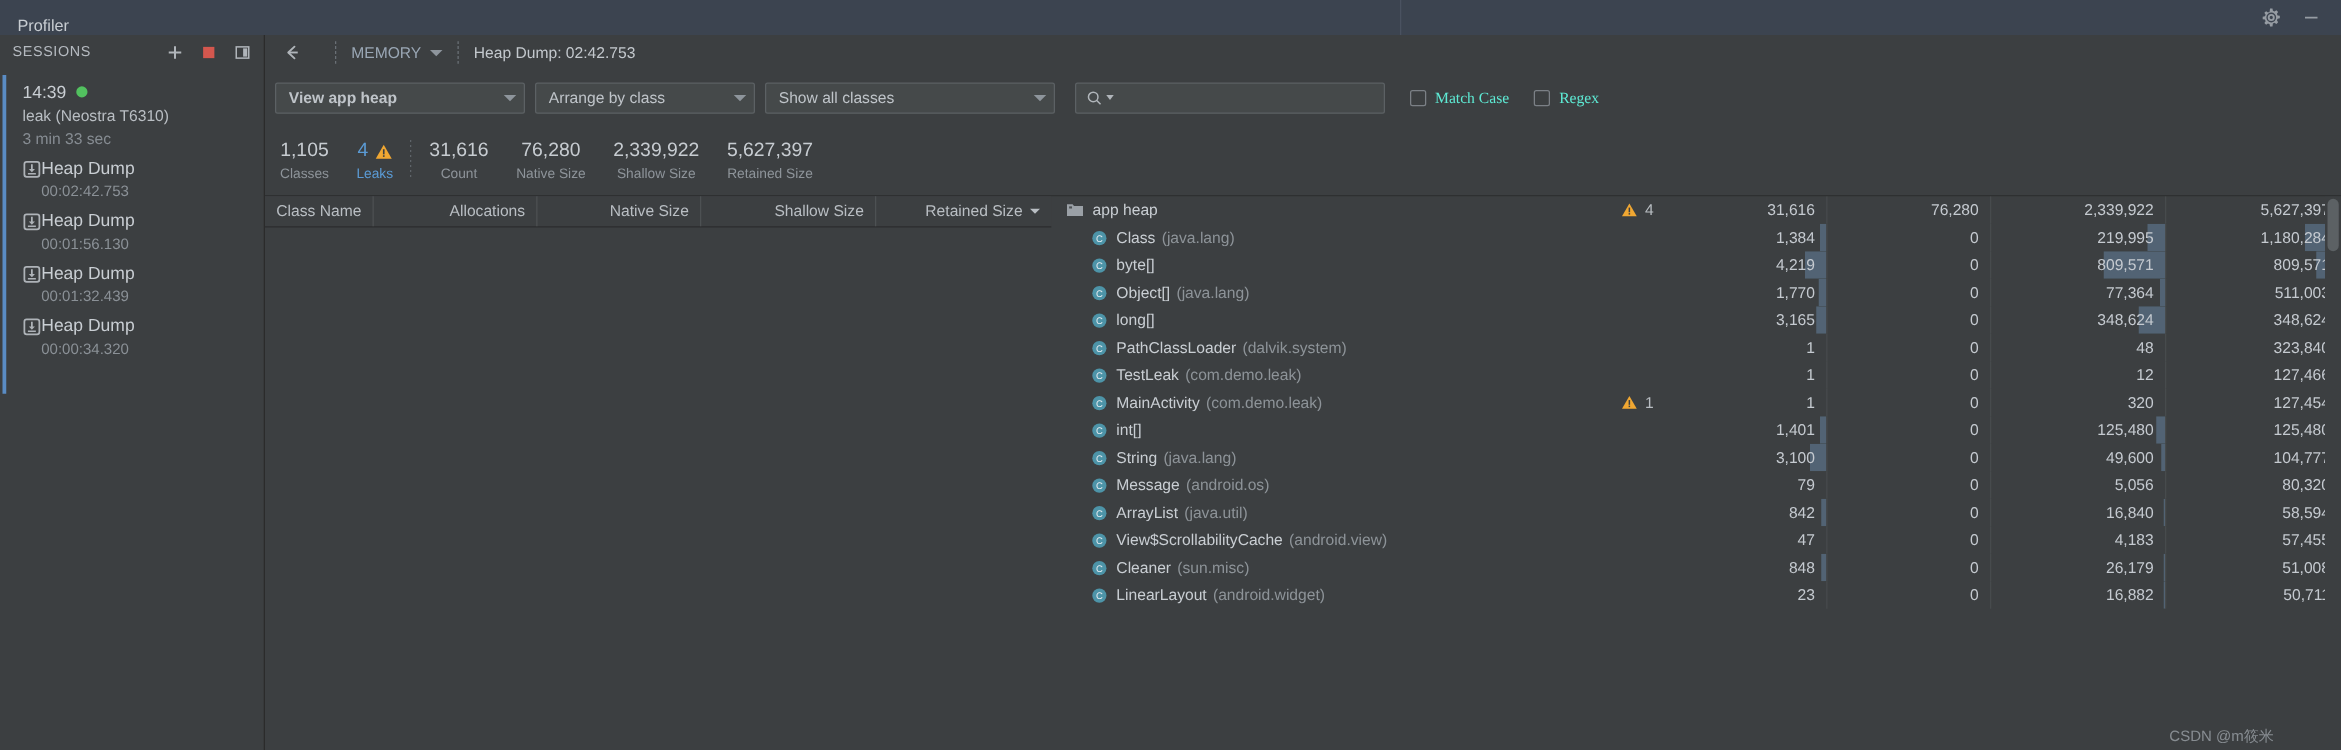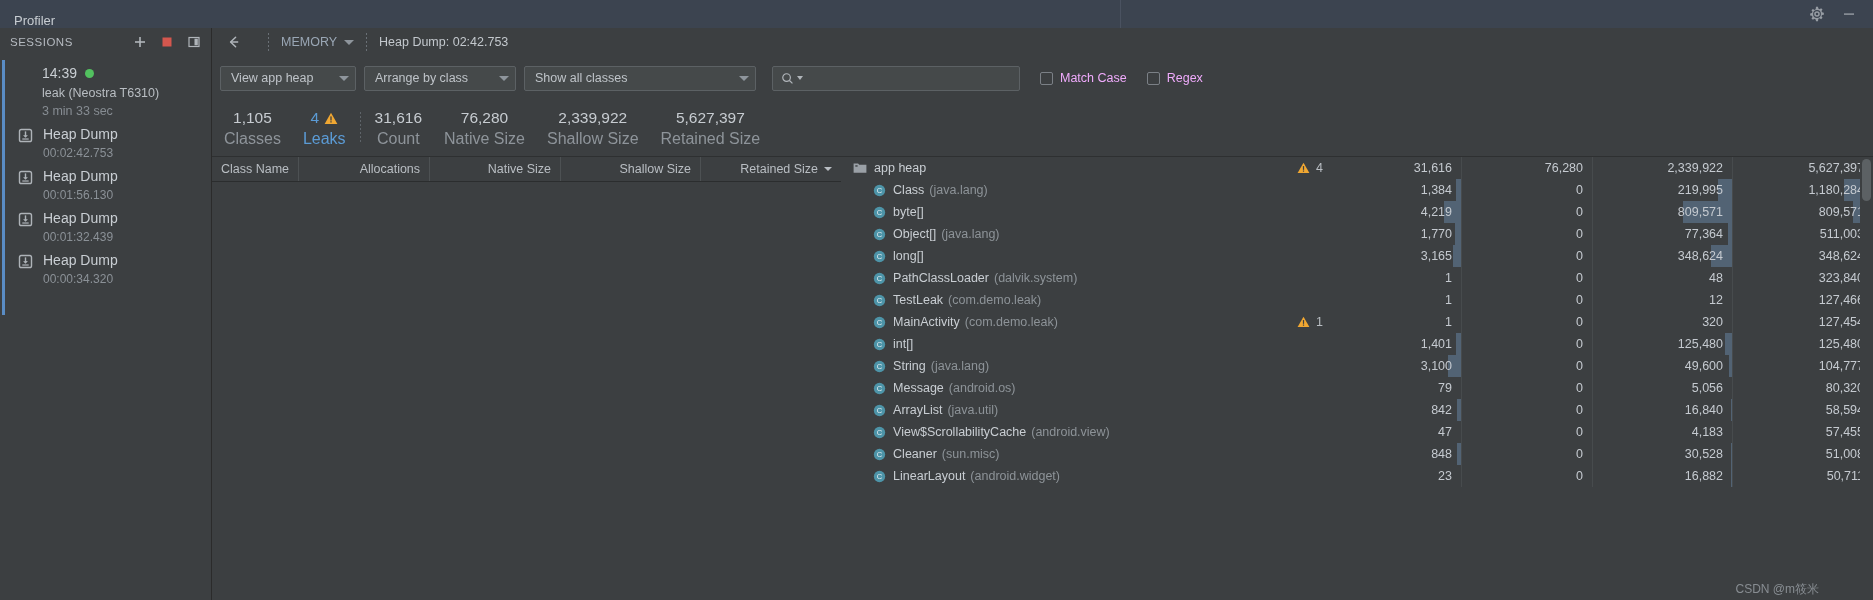--- a/index.html
+++ b/index.html
@@ -84,75 +84,75 @@
     width: 212px; flex: 0 0 212px;
     background: #3c3f41;
     border-right: 1px solid #2b2b2b;
     position: relative; overflow: hidden;
   }
   #session-block { position: relative; padding: 9px 0 0 0; }
   #session-accent {
     position: absolute; left: 2px; top: 4px; width: 3px; height: 255px;
     background: #5a8cc4;
   }
-  .sess-pad { padding-left: 18px; margin-left: 24px; }
+  .sess-pad { padding-left: 18px; }
   #sess-time-row { display: flex; align-items: center; gap: 8px; }
   #sess-time { font-size: 14px; color: #c9ced3; }
   #sess-dot { width: 9px; height: 9px; border-radius: 50%; background: #52c15f; }
   #sess-name { font-size: 12.5px; color: #b9bec3; margin-top: 5px; }
   #sess-dur  { font-size: 12.5px; color: #868c92; margin-top: 4px; }
 
   .dump-item { display: flex; align-items: flex-start; padding: 8px 0 0 18px; cursor: pointer; }
   .dump-icon { width: 15px; height: 15px; margin-top: 2px; flex: 0 0 15px; }
-  .dump-texts { margin-left: 10px; }
+  .dump-texts { }
   .dump-title { font-size: 14px; color: #c9ced3; line-height: 17px; }
   .dump-time  { font-size: 12px; color: #8b9197; margin-top: 3px; }
 
   
   #main { flex: 1; background: #3c3f41; display: flex; flex-direction: column; min-width: 0; }
 
   
   #filterbar {
     height: 44px; display: flex; align-items: center;
     padding: 0 10px 0 8px; gap: 8px;
   }
   .combo {
     height: 25px; background: #45494a;
     border: 1px solid #5c6164; border-radius: 2px;
     display: flex; align-items: center;
     padding: 0 6px 0 10px; font-size: 12.5px; color: #bfc4c9;
     cursor: pointer;
   }
   .combo span { white-space: nowrap; }
   .combo .caret-down { margin-left: auto; }
-  #combo-heap   { width: 136px; }
-  #combo-arrange{ width: 152px; }
+  #combo-heap   { width: 200px; font-weight: bold; }
+  #combo-arrange{ width: 176px; }
   #combo-classes{ width: 232px; }
   #search-box {
     width: 248px; height: 25px; background: #45494a;
     border: 1px solid #5c6164; border-radius: 2px;
     display: flex; align-items: center; padding: 0 8px; gap: 3px;
     margin-left: 8px;
   }
   #search-box input {
     flex: 1; background: transparent; border: none; outline: none;
     color: #c3c8cd; font-size: 12.5px; font-family: inherit;
   }
   .checkwrap { display: flex; align-items: center; gap: 7px; cursor: pointer; margin-left: 12px; }
   .cbox {
     width: 13px; height: 13px; border: 1px solid #7b8086;
     background: #3c3f41; border-radius: 2px;
   }
-  .clabel { font-size: 12.5px; color: #f0abfc; }
+  .clabel { font-size: 12.5px; color: #5eead4; font-family: Liberation Serif, serif; }
 
   
   #stats { height: 56px; display: flex; align-items: center; padding-left: 12px; }
   .stat { display: flex; flex-direction: column; align-items: center; }
   .stat .val   { font-size: 15.5px; color: #c7ccd1; line-height: 20px; display: flex; align-items: center; gap: 5px; }
-  .stat .cap   { font-size: 16px; color: #8e949a; margin-top: 2px; }
+  .stat .cap   { font-size: 11px; color: #8e949a; margin-top: 2px; }
   .stat.leaks .val, .stat.leaks .cap { color: #5b9bd5; }
   .stat-sep {
     width: 1px; height: 32px; margin: 0 14px;
     background: repeating-linear-gradient(to bottom,#5e6469 0 2px,transparent 2px 4px);
   }
   .gap { width: 22px; }
 
   
   #table { flex: 1; display: flex; flex-direction: row; min-height: 0; border-top: 1px solid #2e3031; }
   #thead {
@@ -821,21 +821,21 @@
      </div>
      <div class="numcell" style="flex:0 0 131px">
        <div class="bar" style="width:3%"></div>
        <span class="v">848</span>
      </div>
      <div class="numcell" style="flex:0 0 131px">
        <span class="v">0</span>
      </div>
      <div class="numcell" style="flex:0 0 140px">
        <div class="bar" style="width:1%"></div>
-       <span class="v">30,528</span>
+       <span class="v">26,179</span>
      </div>
      <div class="numcell" style="flex:0 0 140px;border-right:none">
        <div class="bar" style="width:1%"></div>
        <span class="v">51,008</span>
      </div>
             </div>
             <div class="row">
               <div class="c-name" style="flex:1 1 auto;min-width:0;padding-left:32px">
        <svg class="class-icon" viewBox="0 0 14 14">
   <circle cx="7" cy="7" r="6.1" fill="#4d94a8"></circle>

